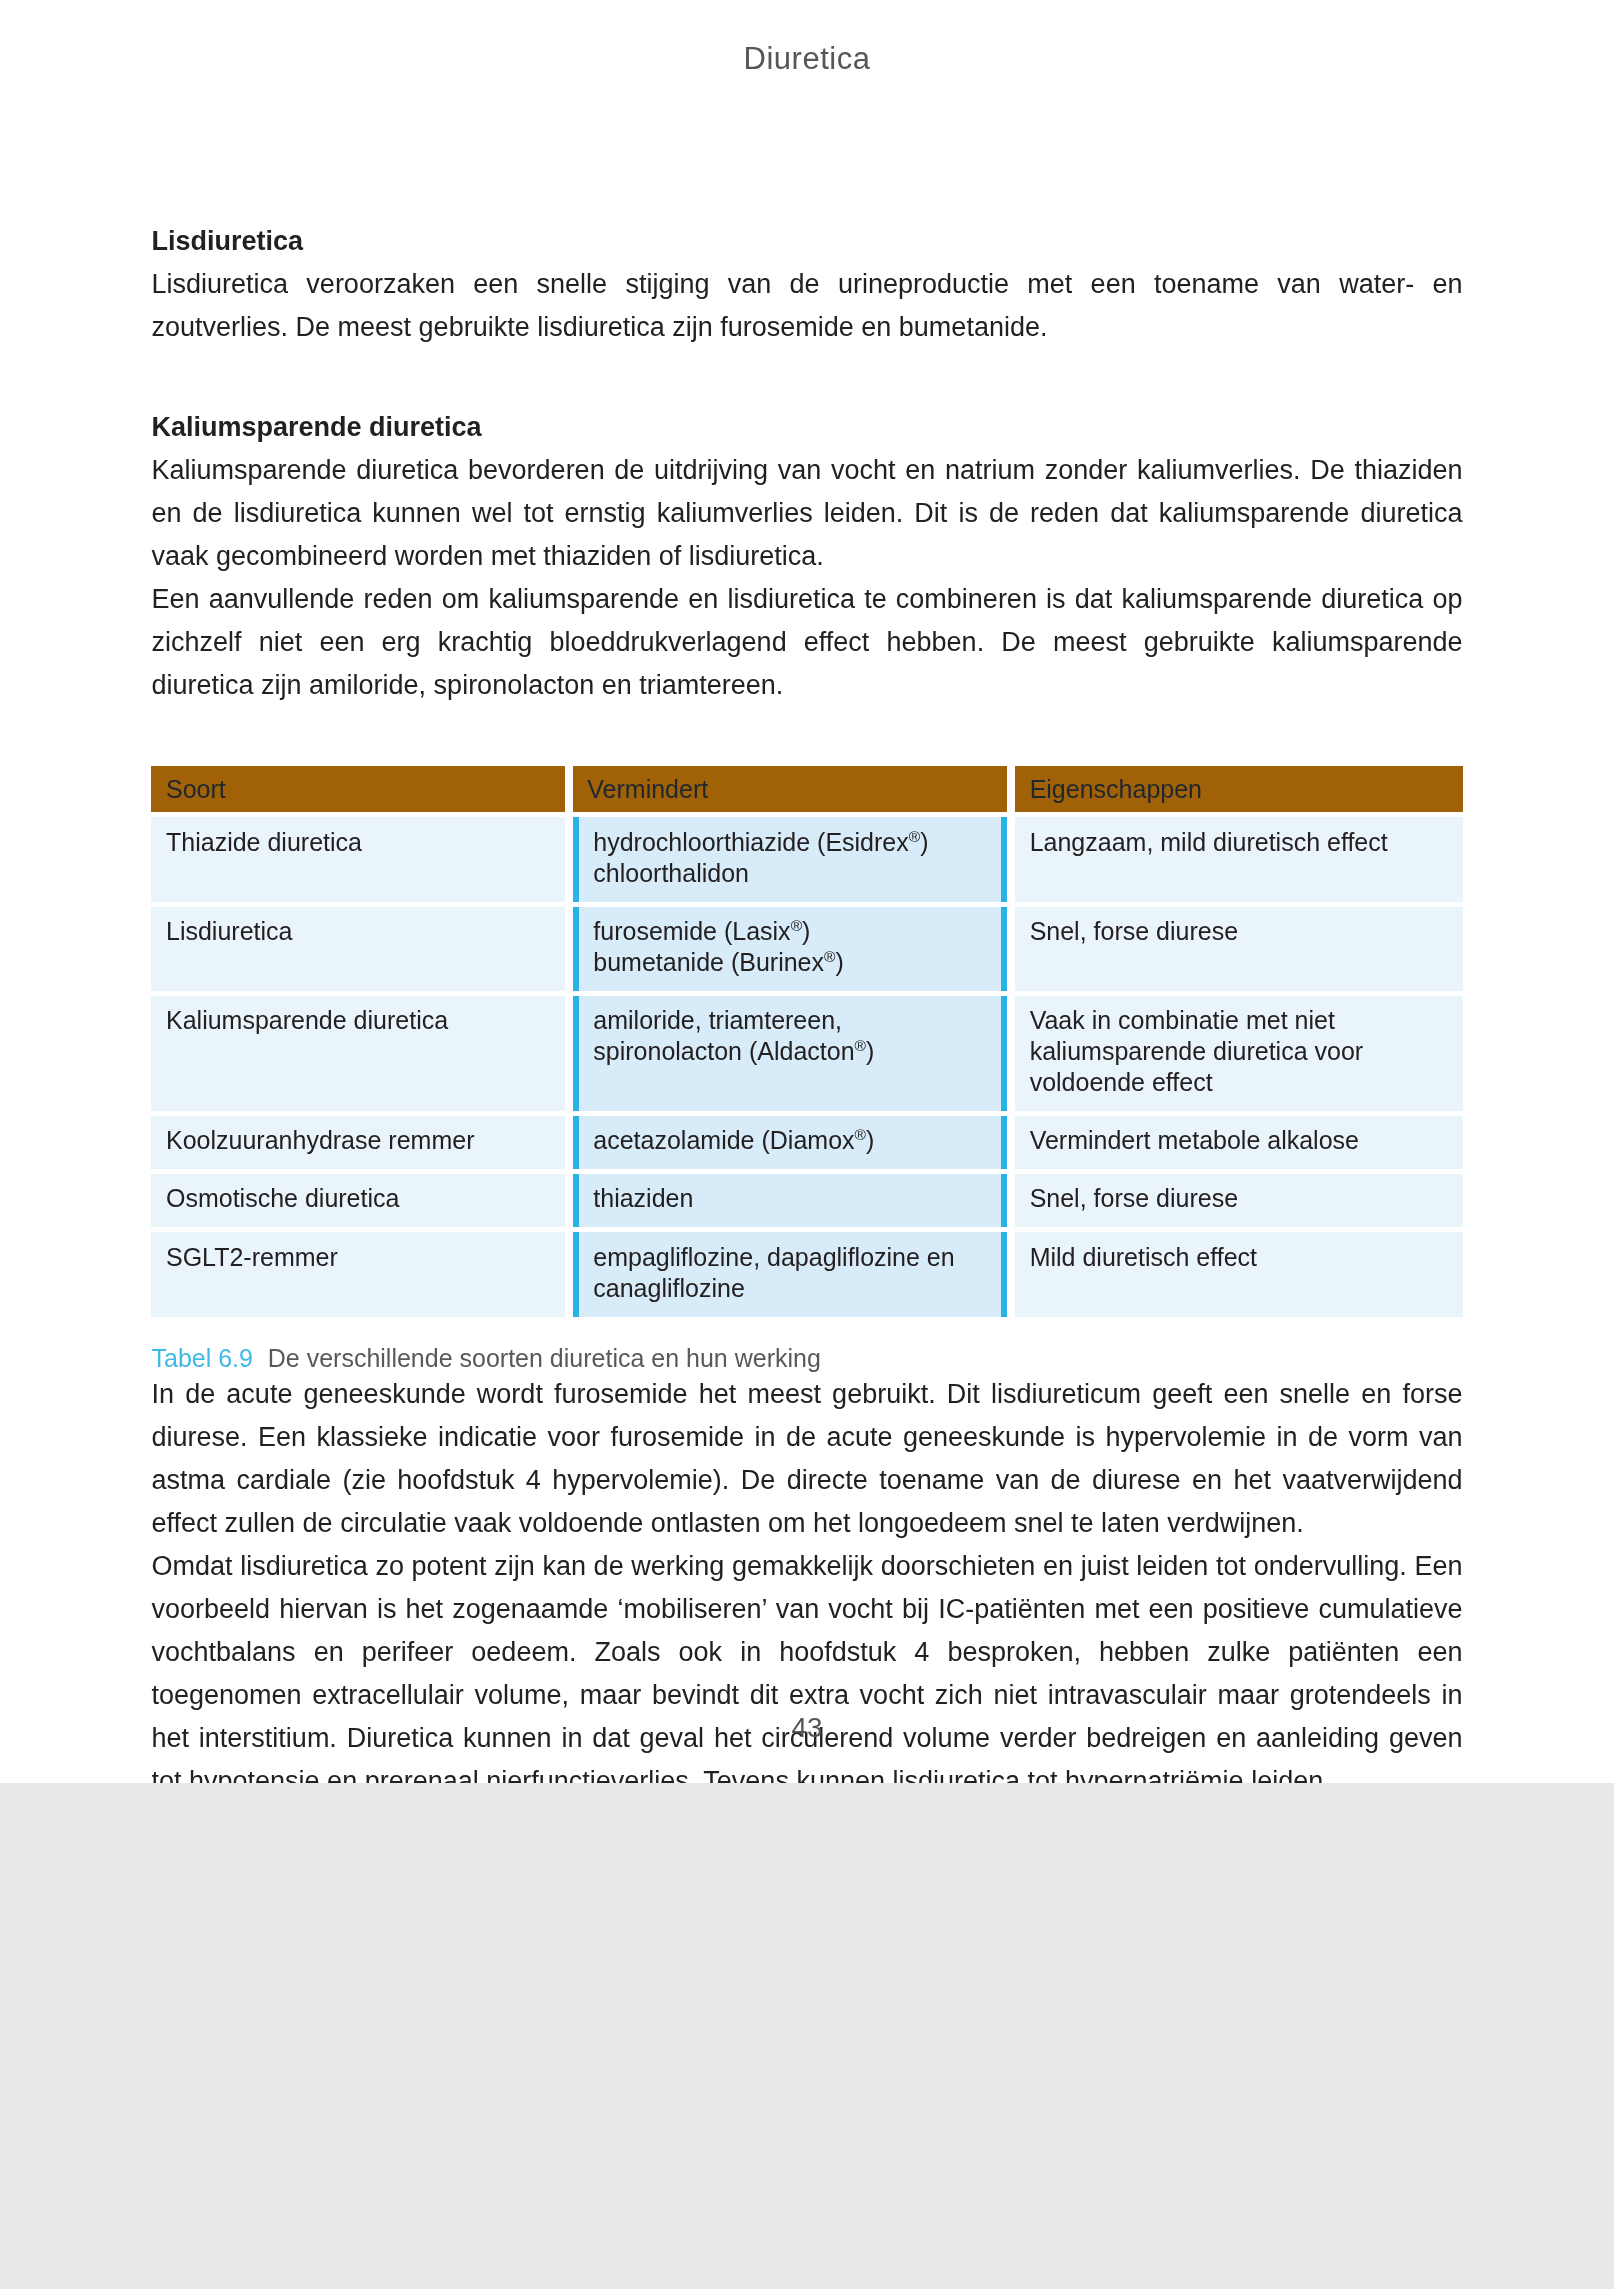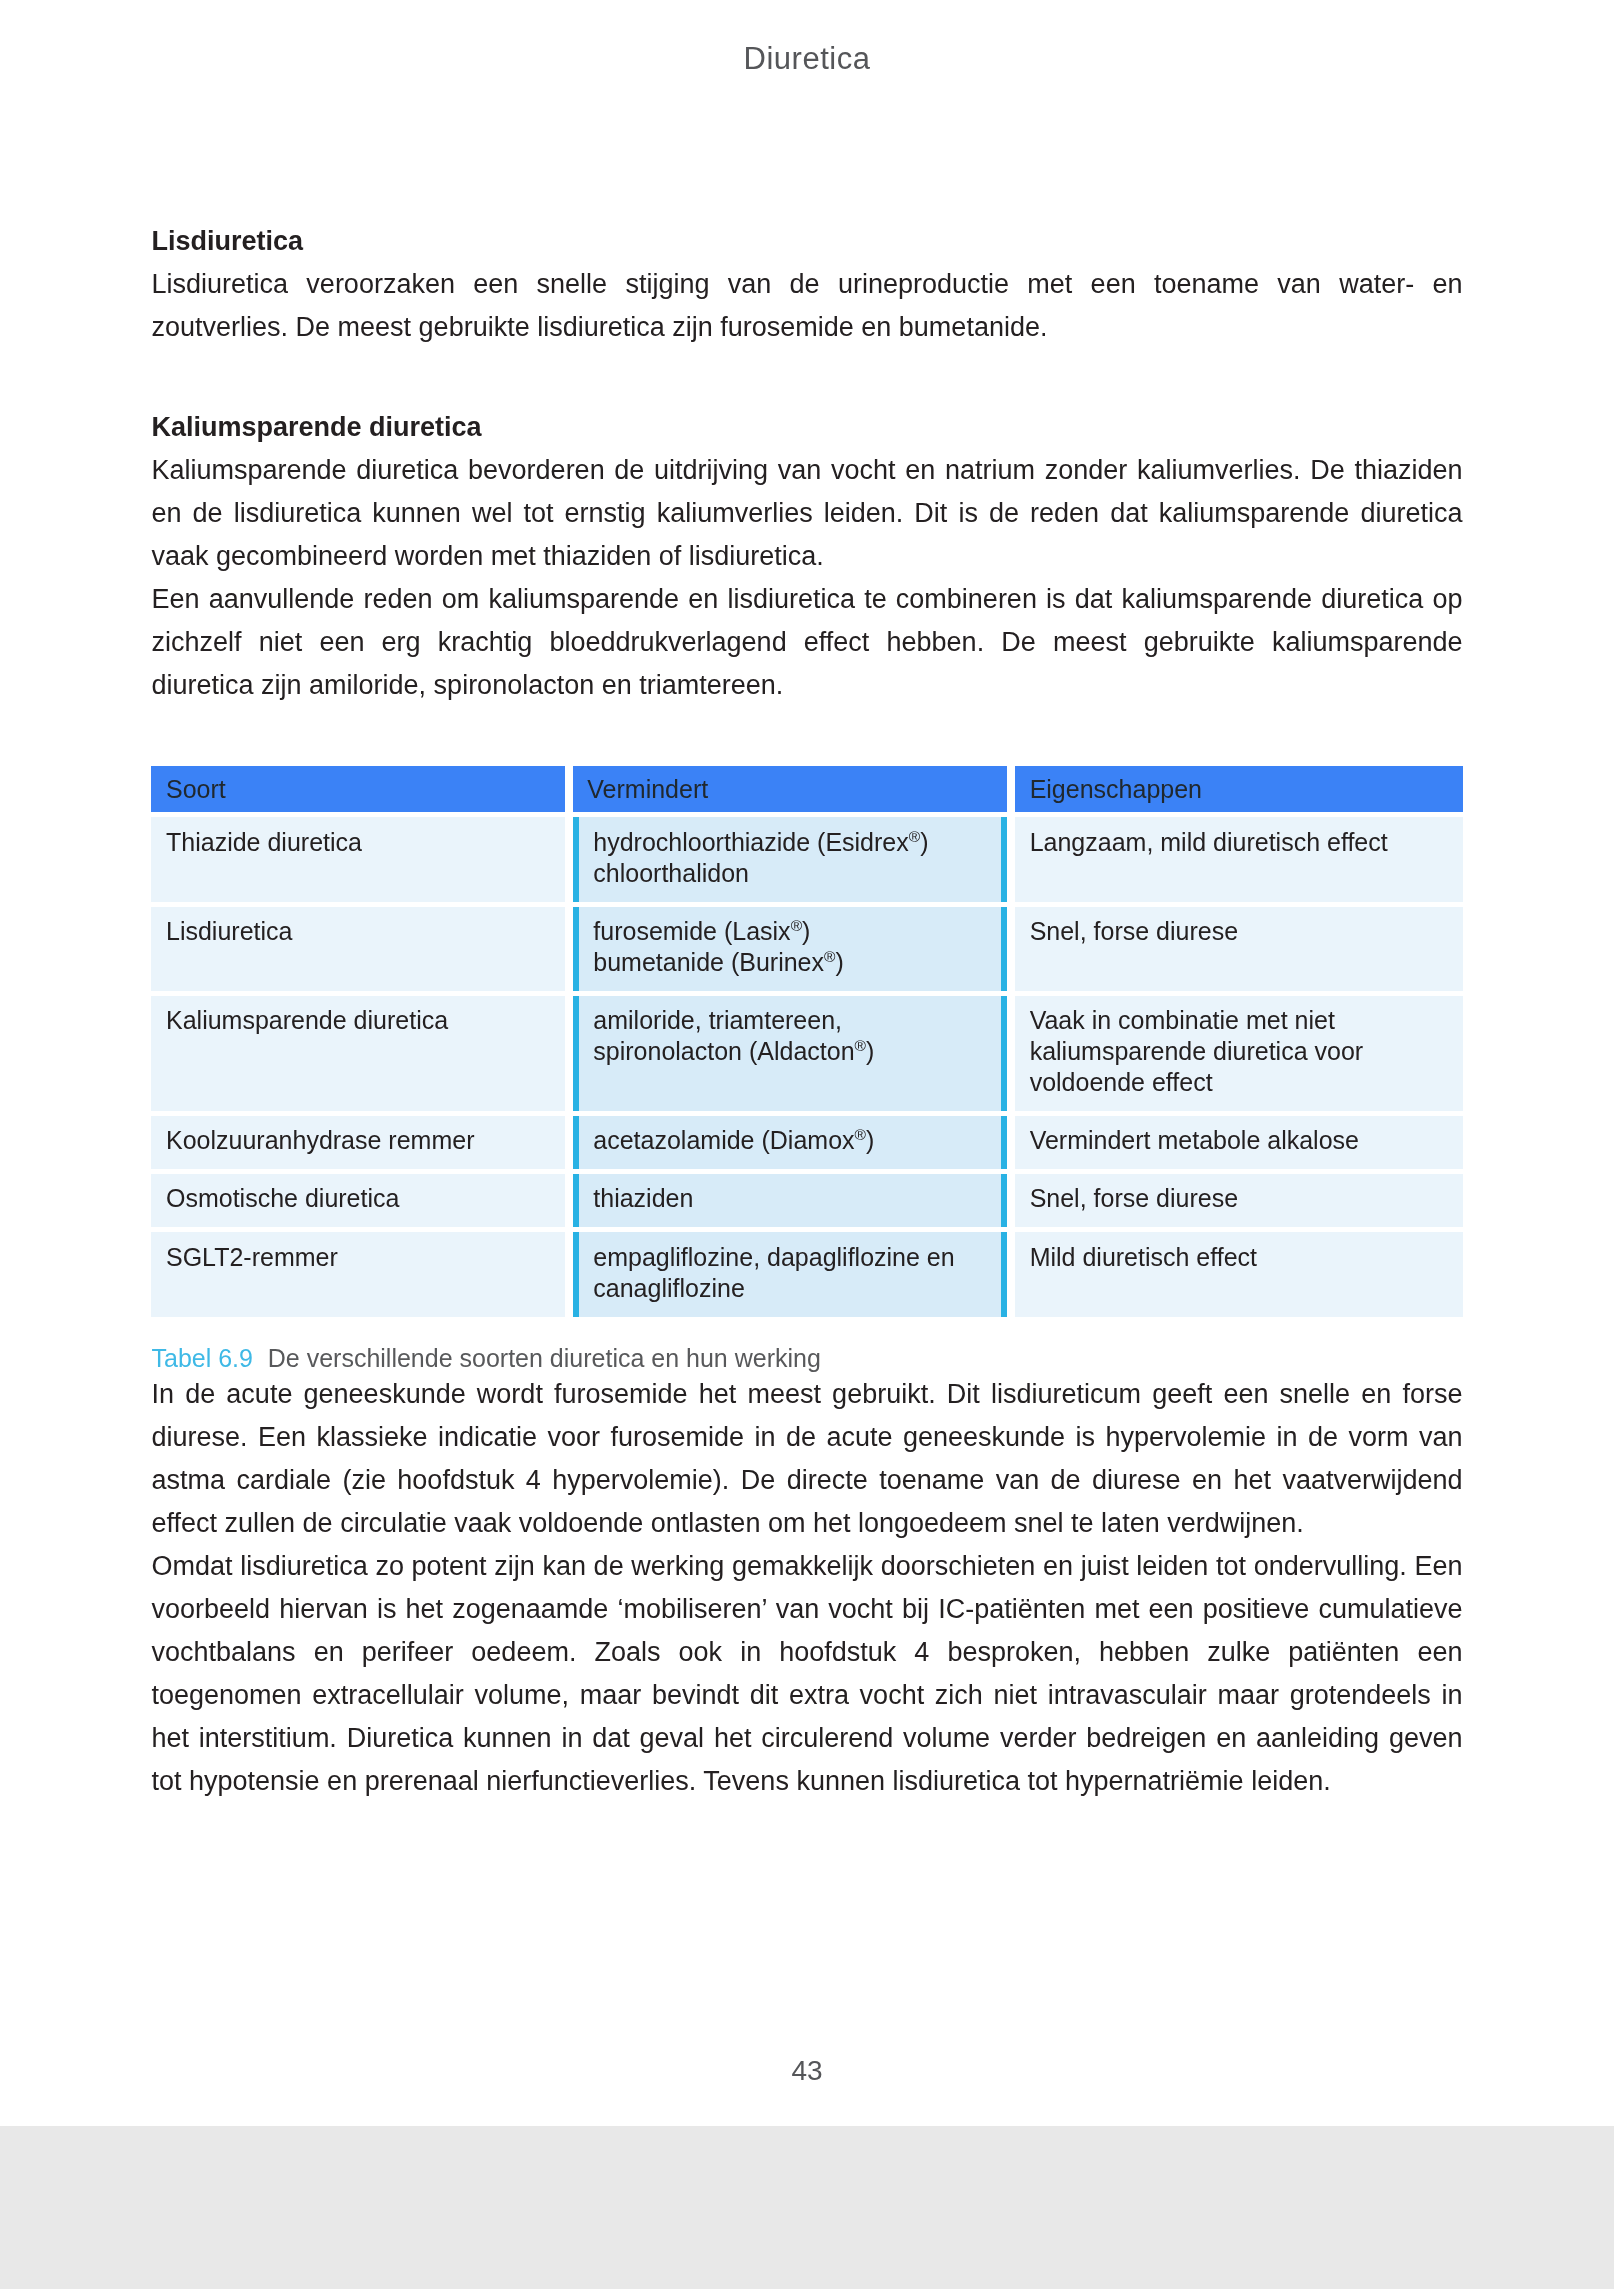--- a/index.html
+++ b/index.html
@@ -1,18 +1,18 @@
 <!DOCTYPE html>
 <html lang="nl" style="font-size:14.8px"><head>
 <meta charset="utf-8">
 <style>
   html,body { margin:0; padding:0; background:#e8e8e8; }
   .page {
     position:relative;
-    width:1614px; height:2126px;
+    width:1614px; height:1783px;
     margin:0 auto;
     background:#ffffff;
     font-family:"Liberation Sans", sans-serif;
     color:#242021;
     overflow:hidden;
   }
   .running-header {
     padding-top:41px;
     text-align:center;
     font-size:31px;
@@ -47,21 +47,21 @@
     width:1328px;
     border-collapse:separate;
     border-spacing:8.3px 5.5px;
     table-layout:fixed;
   }
   table.diuretica th, table.diuretica td { box-sizing:border-box; }
   .c1 { width:413px; }
   .c2 { width:434px; }
   .c3 { width:448px; }
   table.diuretica th {
-    background:#3b82f6;
+    background:#a16207;
     font-weight:normal;
     font-size:25px;
     text-align:left;
     padding:9.2px 14.8px 8.3px;
     color:#20282e;
   }
   table.diuretica td {
     font-size:25px;
     line-height:31px;
     padding:9.2px 14.8px 13px;

